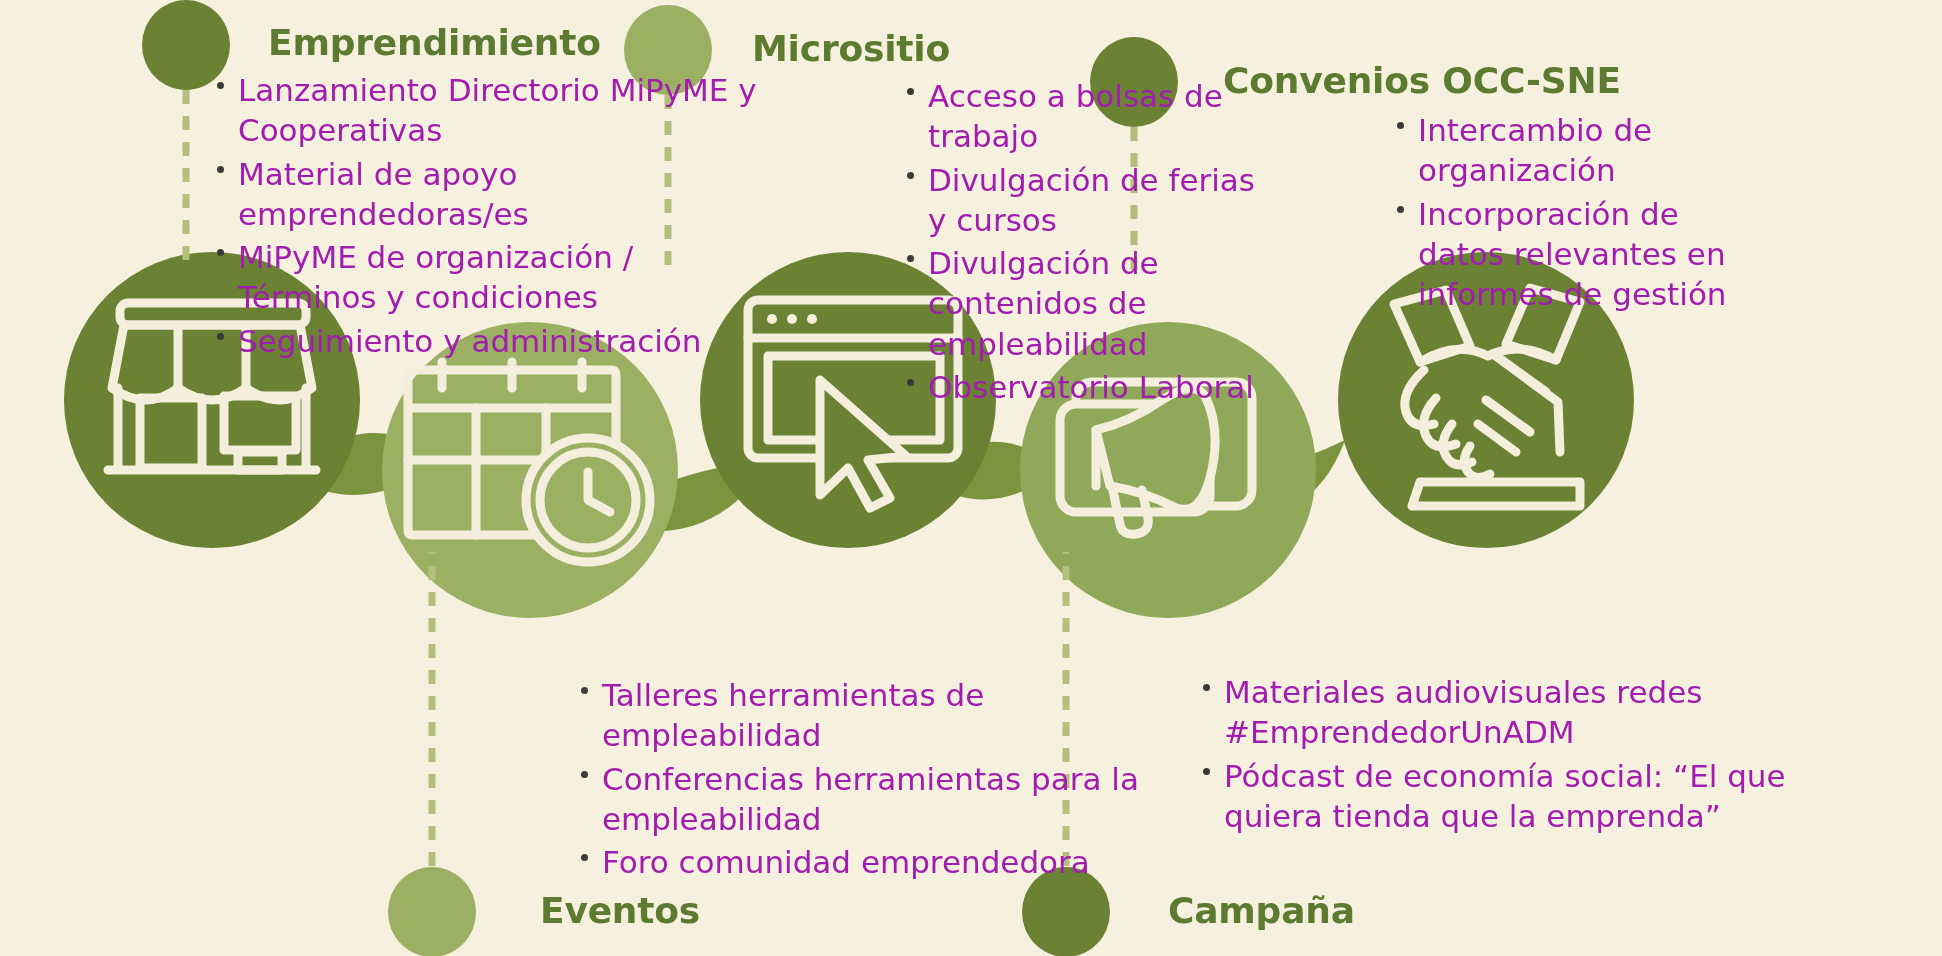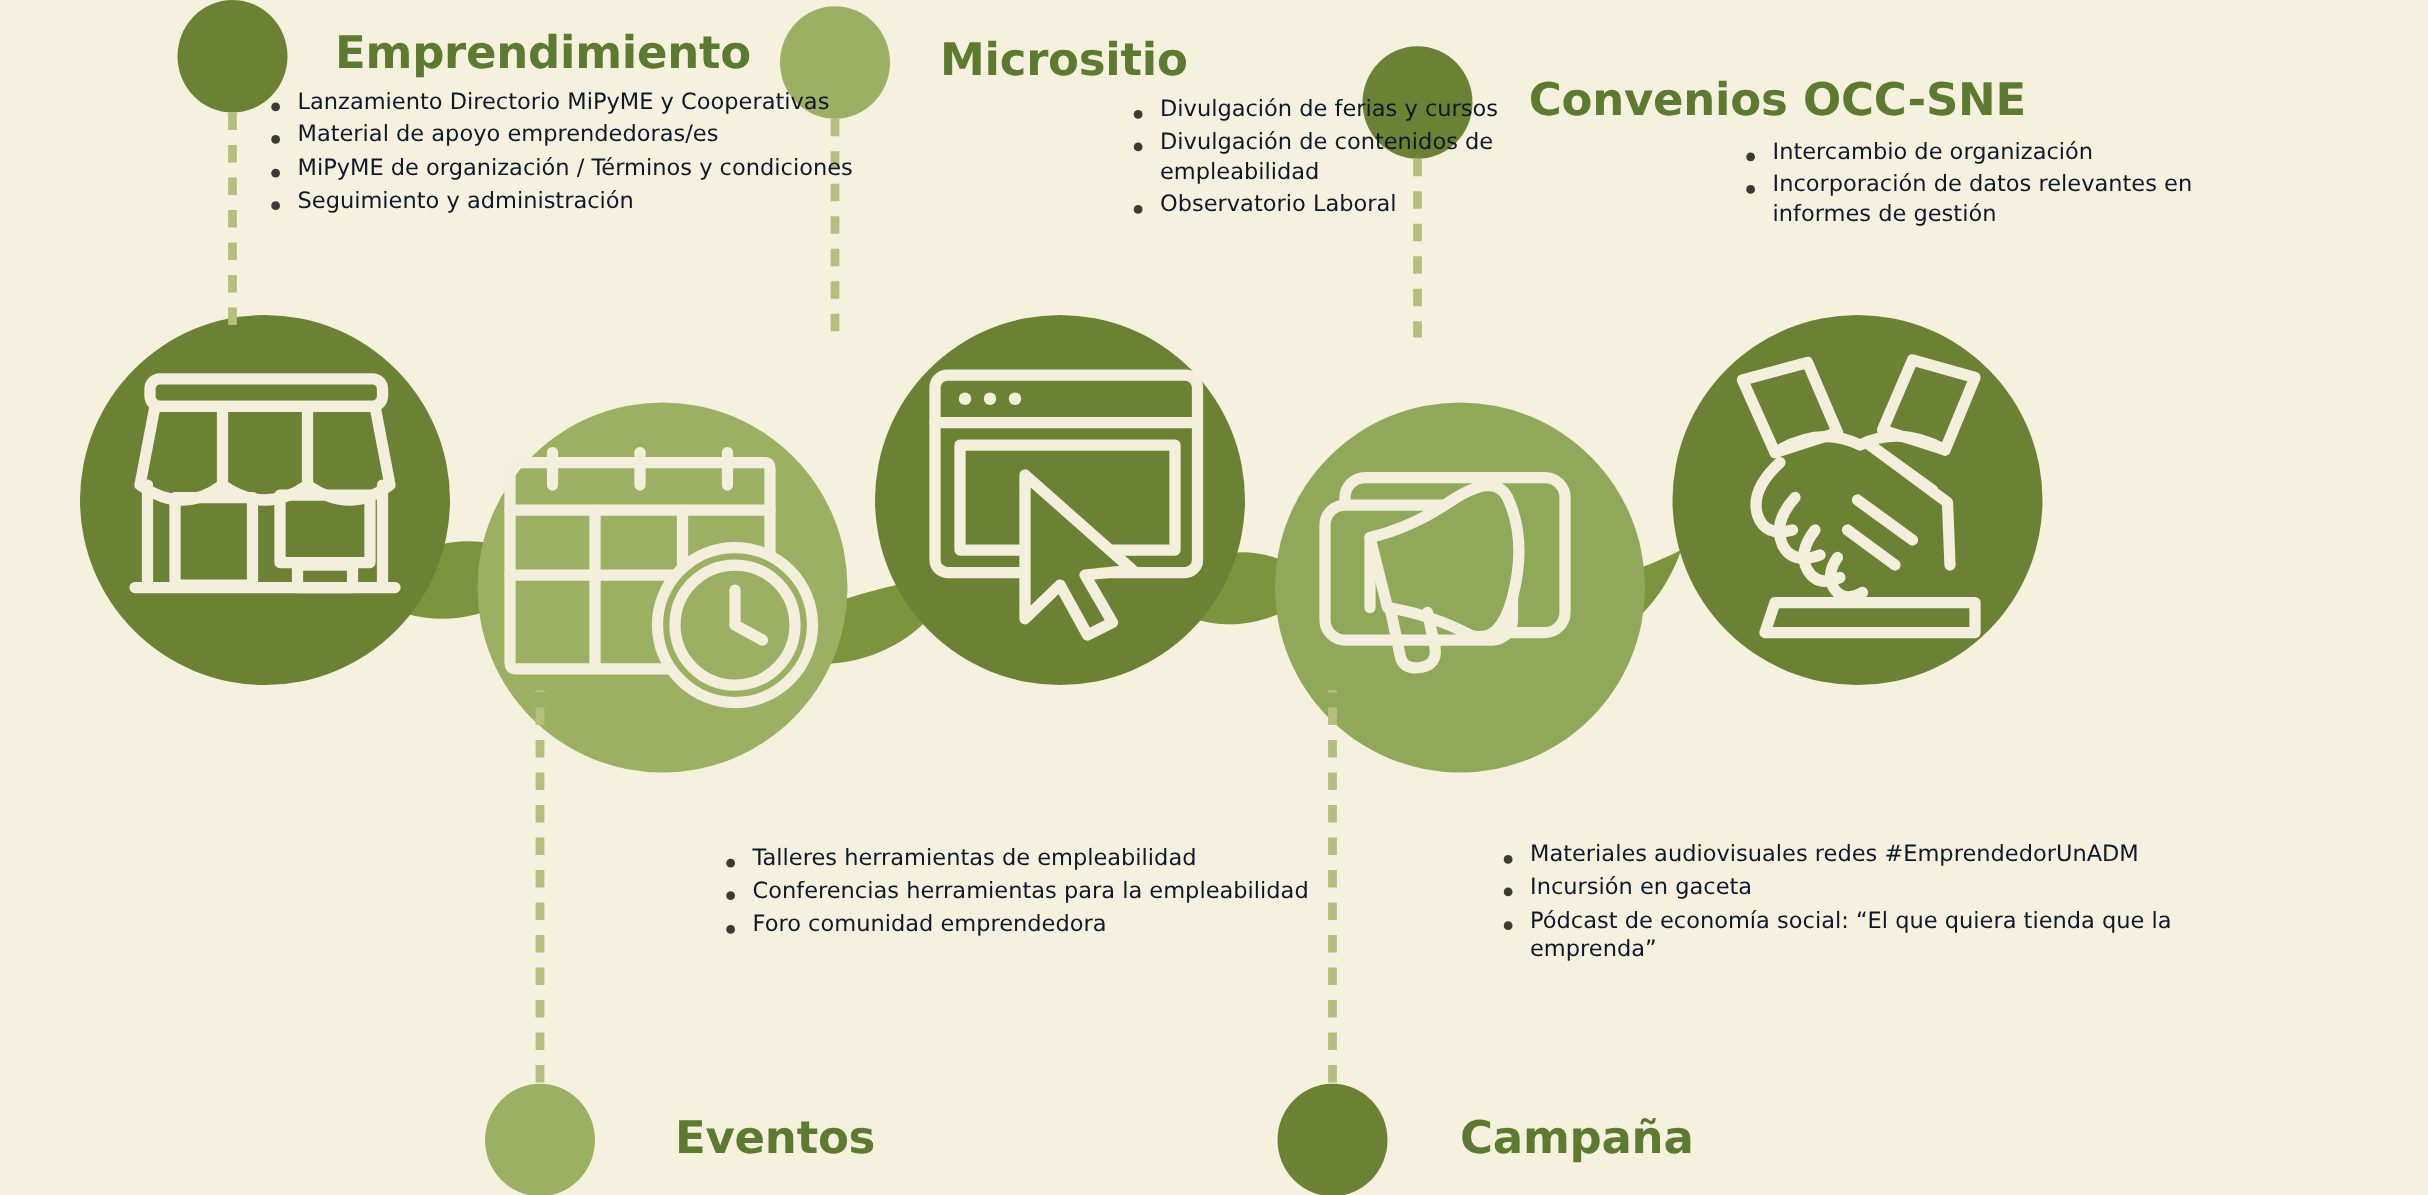--- a/index.html
+++ b/index.html
@@ -19,22 +19,22 @@
     position:absolute;
     font-family:"DejaVu Sans","Liberation Sans",sans-serif;
     font-weight:bold;
     font-size:36px;
     letter-spacing:-0.2px;
     color:#5c7a30;
     white-space:nowrap;
   }
   .bullets{
     position:absolute;
-    color:#0f172a;
-    font-size:18px;
+    color:#a21caf;
+    font-size:31px;
     line-height:1.30;
     font-family:"DejaVu Sans","Liberation Sans",sans-serif;
   }
   .bullets ul{margin:0;padding:0 0 0 26px;list-style:none;}
   .bullets li{
     position:relative;
     margin:0 0 3px 0;
     padding-left:2px;
   }
   .bullets li::before{
@@ -159,20 +159,21 @@
     <ul>
       <li>Lanzamiento Directorio MiPyME y Cooperativas</li>
       <li>Material de apoyo emprendedoras/es</li>
       <li>MiPyME de organización / Términos y condiciones</li>
       <li>Seguimiento y administración</li>
     </ul>
   </div>
 
   <div class="bullets" id="b-micrositio">
     <ul>
+      <li>Acceso a bolsas de trabajo</li>
       <li>Divulgación de ferias y cursos</li>
       <li>Divulgación de contenidos de empleabilidad</li>
       <li>Observatorio Laboral</li>
     </ul>
   </div>
 
   <div class="bullets" id="b-convenios">
     <ul>
       <li>Intercambio de organización</li>
       <li>Incorporación de datos relevantes en informes de gestión</li>
@@ -183,18 +184,17 @@
     <ul>
       <li>Talleres herramientas  de empleabilidad</li>
       <li>Conferencias herramientas  para la empleabilidad</li>
       <li>Foro comunidad emprendedora</li>
     </ul>
   </div>
 
   <div class="bullets" id="b-campana">
     <ul>
       <li>Materiales audiovisuales redes #EmprendedorUnADM</li>
-      <li>Incursión en gaceta</li>
       <li>Pódcast de economía social: “El que quiera tienda que la emprenda”</li>
     </ul>
   </div>
 
 </div>
 
 </body></html>

